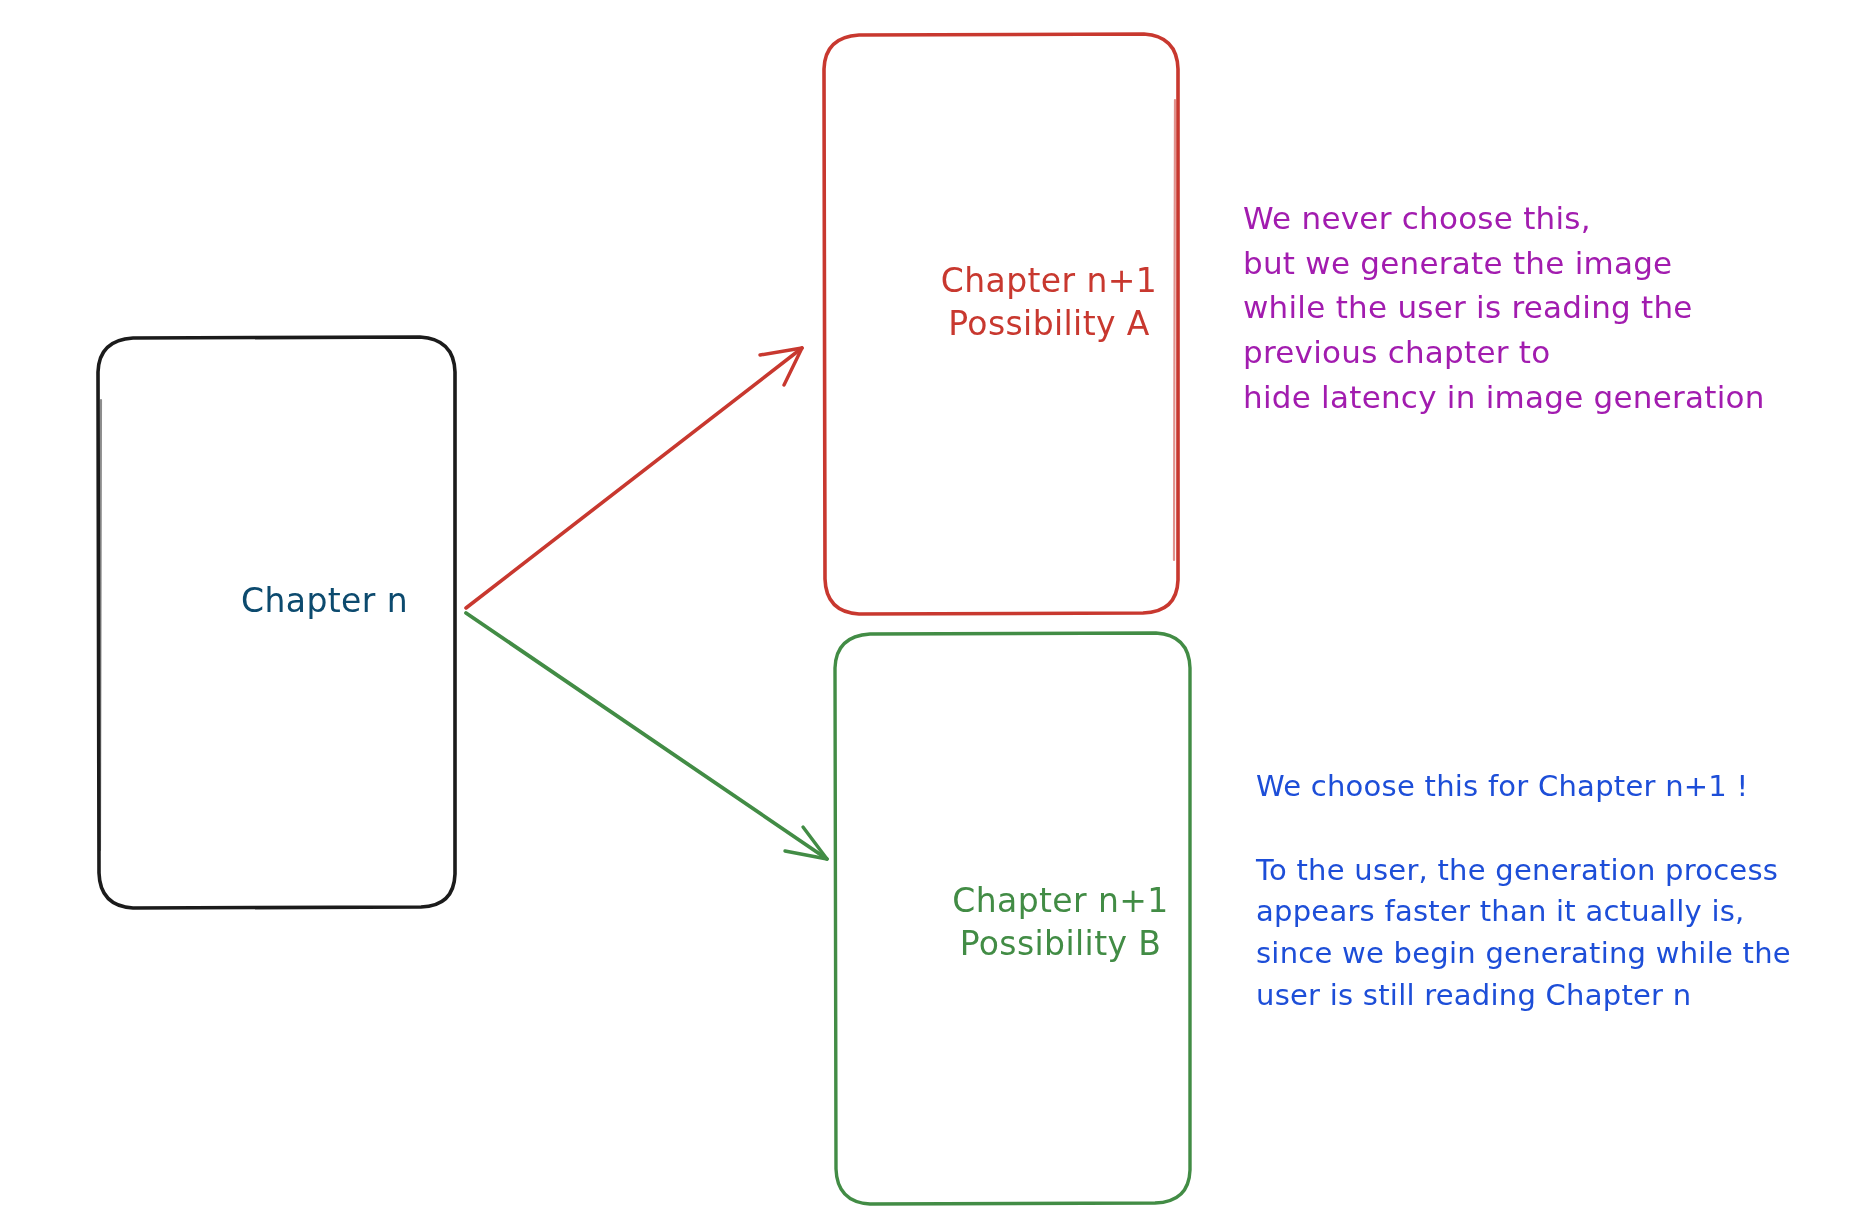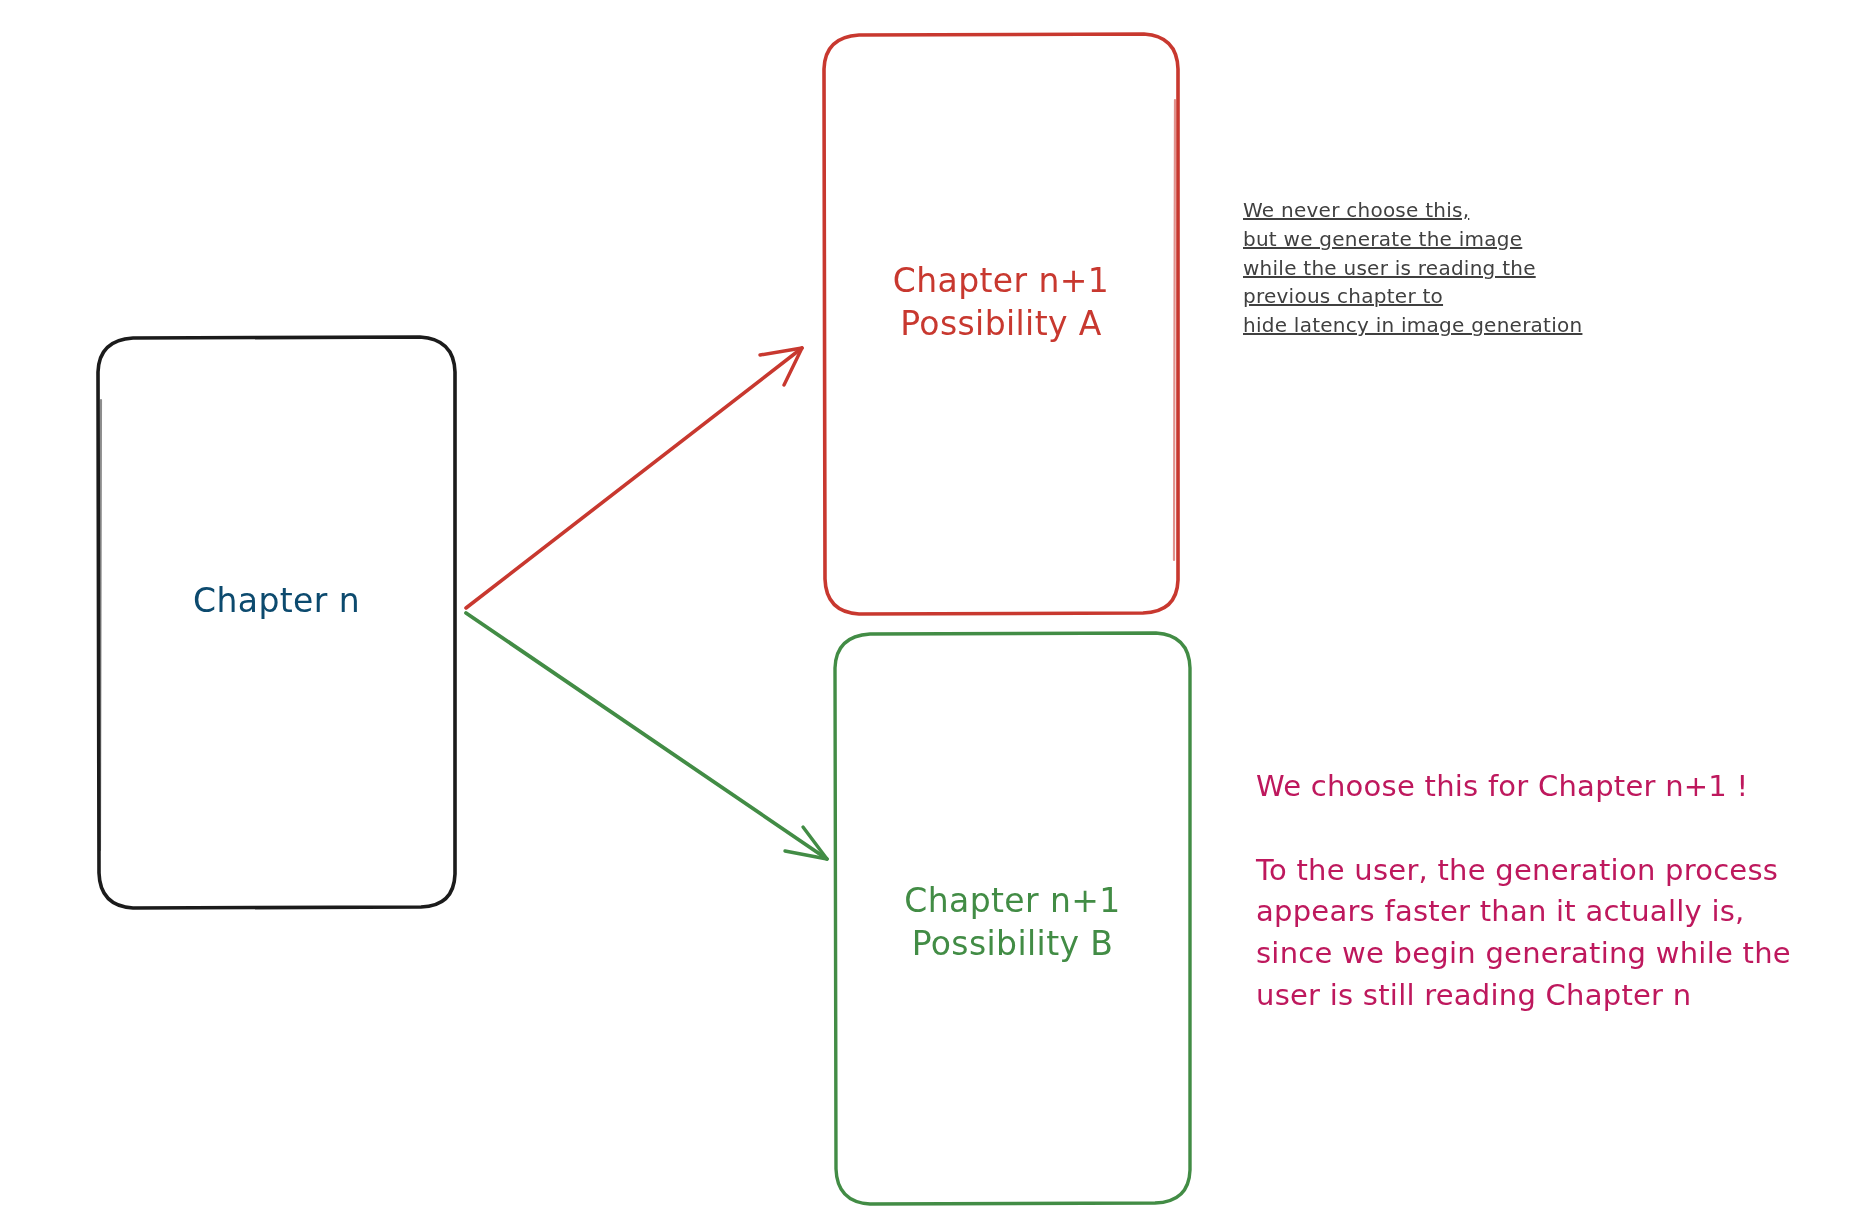--- a/index.html
+++ b/index.html
@@ -30,20 +30,21 @@
   }
 
   
   .box-label {
     position: absolute;
     text-align: center;
     line-height: 1.30;
     letter-spacing: 0.4px;
     white-space: pre-line;
     font-family: "DejaVu Sans", sans-serif;
+    padding-left: 48px;
   }
   #label-chapter-n {
     left: 98px;
     top: 580px;
     width: 357px;
     font-size: 33px;
     color: #0c4a6e;
   }
   #label-possibility-a {
     left: 824px;
@@ -65,30 +66,29 @@
     position: absolute;
     line-height: 1.44;
     letter-spacing: 0.25px;
     white-space: pre-line;
     font-family: "DejaVu Sans", sans-serif;
   }
   #note-red {
     left: 1243px;
     top: 196px;
     width: 580px;
-    font-size: 20px;
-    color: #404040;
-    text-decoration: underline;
+    font-size: 31px;
+    color: #a21caf;
   }
   #note-green {
     left: 1256px;
     top: 766px;
     width: 580px;
     font-size: 29px;
-    color: #be185d;
+    color: #1d4ed8;
   }
 </style>
 </head>
 <body>
 
 <div id="canvas">
 
   <svg id="sketch-layer" viewBox="0 0 1850 1218" xmlns="http://www.w3.org/2000/svg">
 
     <g>

